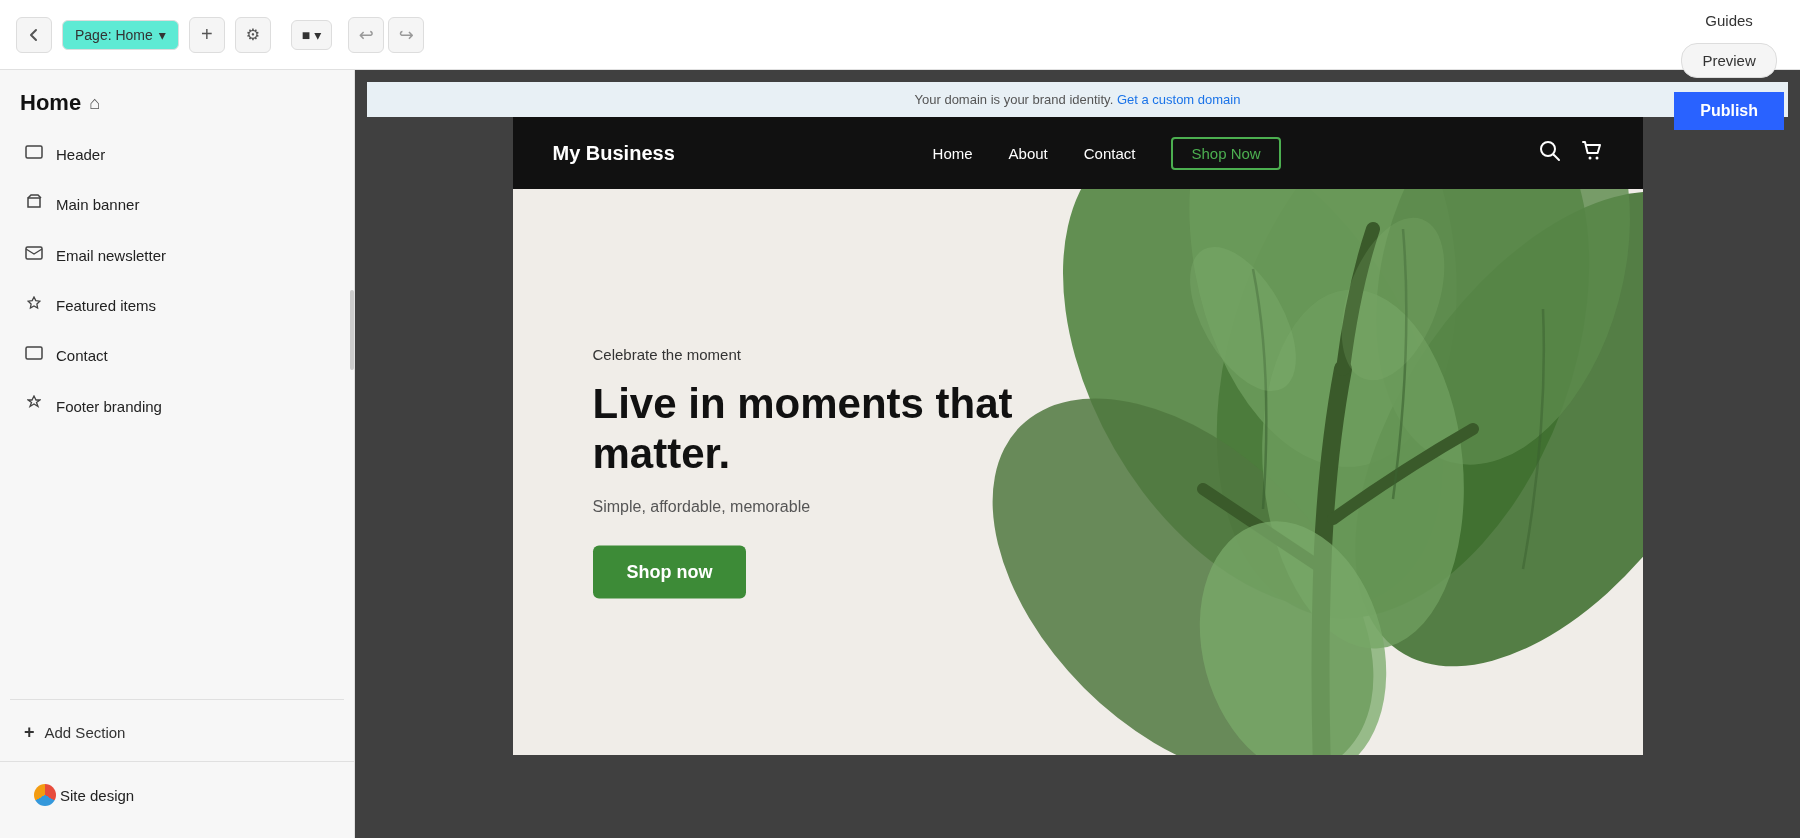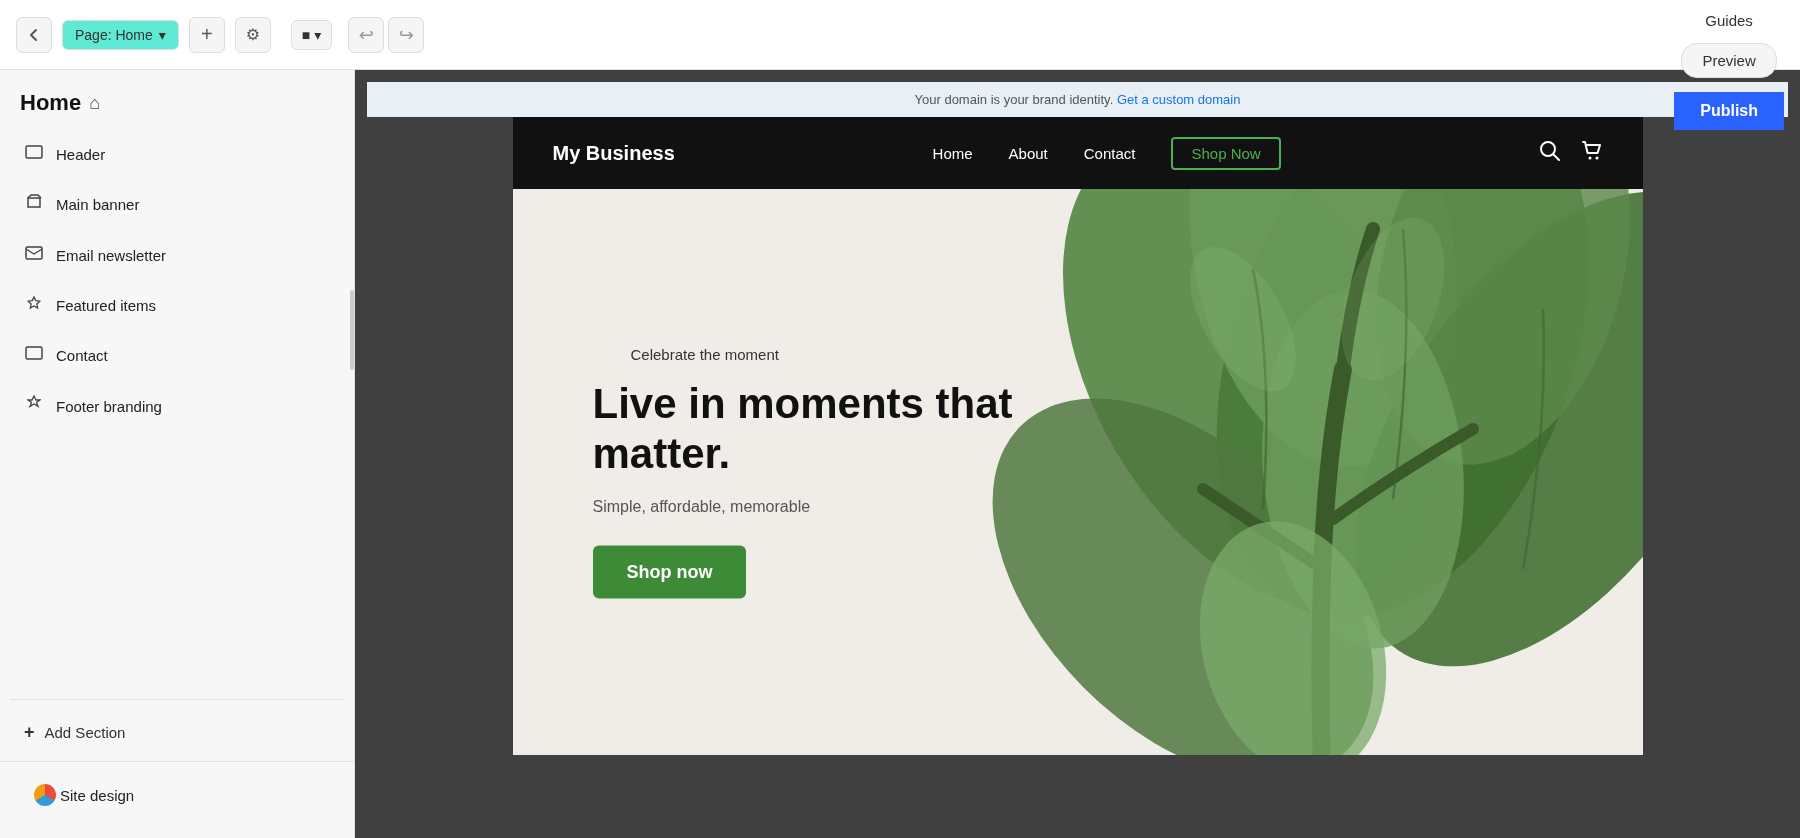--- a/index.html
+++ b/index.html
@@ -199,21 +199,21 @@
       background: #f0ede8;
       overflow: hidden;
     }
     .hero-content {
       position: absolute;
       left: 80px;
       top: 50%;
       transform: translateY(-50%);
       z-index: 2;
     }
-    .hero-tagline { font-size: 15px; color: #333; margin-bottom: 16px; margin-left: 38px; }
+    .hero-tagline { font-size: 15px; color: #333; margin-bottom: 16px; }
     .hero-title { font-size: 42px; font-weight: 700; color: #111; margin-bottom: 18px; line-height: 1.2; max-width: 500px; }
     .hero-subtitle { font-size: 16px; color: #555; margin-bottom: 30px; }
     .hero-cta {
       display: inline-block;
       background: #3d8b37;
       color: #fff;
       font-size: 18px;
       font-weight: 600;
       padding: 16px 34px;
       border-radius: 6px;

